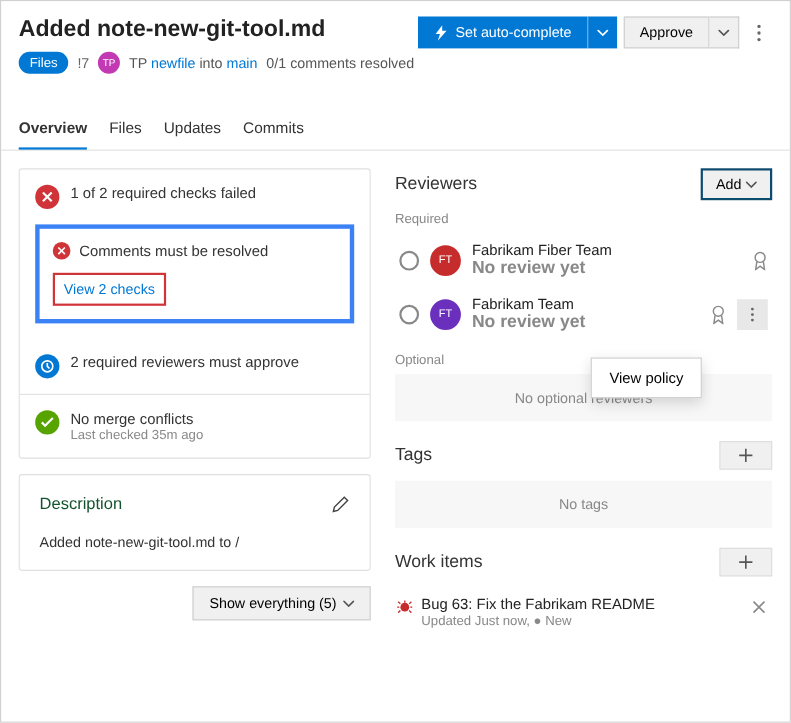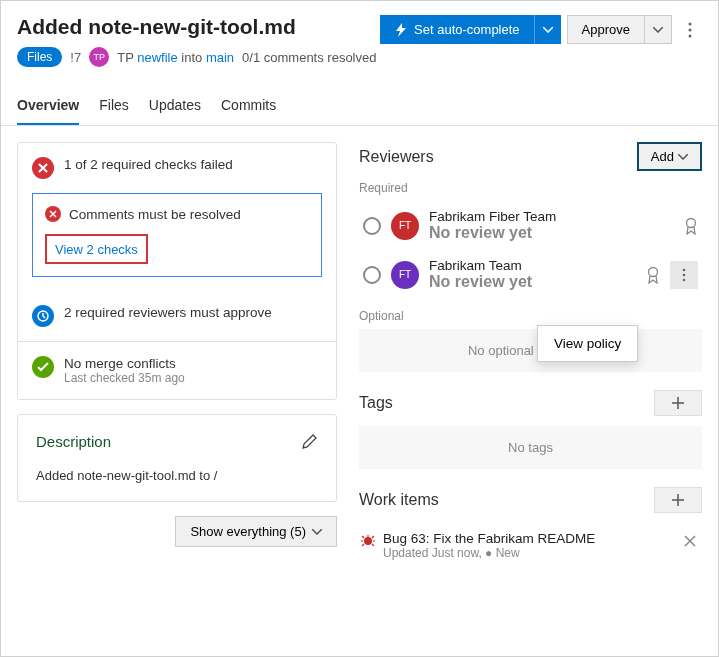--- a/index.html
+++ b/index.html
@@ -17,40 +17,40 @@
 .meta-link { color: #0078d4; }
 .header-actions { display: flex; gap: 6px; align-items: flex-start; }
 .btn-approve { background: #f0f0f0; border: 1px solid #ccc; padding: 6px 14px; font-size: 13px; cursor: pointer; }
 .btn-approve-split { background: #f0f0f0; border: 1px solid #ccc; border-left: none; padding: 6px 8px; cursor: pointer; }
 .btn-autocomplete { background: #0078d4; color: #fff; border: none; padding: 7px 14px; font-size: 13px; cursor: pointer; display: flex; align-items: center; gap: 6px; }
 .btn-autocomplete-split { background: #0078d4; color: #fff; border: none; border-left: 1px solid rgba(255,255,255,0.3); padding: 7px 8px; cursor: pointer; }
 .btn-more { background: transparent; border: none; padding: 7px 10px; cursor: pointer; color: #666; }
 
 
 .tabs { display: flex; gap: 20px; padding: 16px 16px 0 16px; border-bottom: 1px solid #e0e0e0; }
-.tab { padding: 6px 0 10px 0; font-size: 14px; color: #333; cursor: pointer; }
+.tab { padding: 6px 0 10px 0; font-size: 14px; color: #333; cursor: pointer; margin-top: 11px; }
 .tab.active { font-weight: 600; border-bottom: 2px solid #0078d4; }
 
 
 .main { display: flex; padding: 16px; gap: 22px; }
 .left { flex: 0 0 320px; }
 .right { flex: 1; }
 
 
 .card { border: 1px solid #e0e0e0; border-radius: 3px; margin-bottom: 14px; background: #fff; }
 .status-item { display: flex; align-items: flex-start; padding: 14px 14px; gap: 10px; }
 .status-item + .status-item { border-top: 1px solid #e0e0e0; }
 .icon-circle { width: 22px; height: 22px; border-radius: 50%; display: flex; align-items: center; justify-content: center; flex-shrink: 0; }
 .icon-red { background: #d13438; color: #fff; }
 .icon-blue { background: #0078d4; color: #fff; }
 .icon-green { background: #57a300; color: #fff; }
 .icon-red-small { background: #d13438; color: #fff; width: 16px; height: 16px; font-size: 9px; }
 .status-text { font-size: 13.5px; color: #333; }
 .status-sub { font-size: 12px; color: #888; }
-.inner-box { margin: 0 14px 14px 14px; border: 1px solid #3b82f6; padding: 12px; }
+.inner-box { margin: 0 14px 14px 14px; border: 4px solid #3b82f6; padding: 12px; }
 .inner-row { display: flex; align-items: center; gap: 8px; }
 .view-checks-box { margin-top: 12px; display: inline-block; border: 2px solid #d13438; padding: 4px 8px; }
 .view-checks-link { color: #0078d4; font-size: 13px; }
 
 .desc-card { border: 1px solid #e0e0e0; border-radius: 3px; padding: 18px; }
 .desc-head { display: flex; justify-content: space-between; align-items: center; margin-bottom: 18px; }
 .desc-title { font-size: 15px; color: #14532d; }
 .desc-text { font-size: 13px; color: #333; }
 .edit-icon { color: #444; cursor: pointer; }
 

